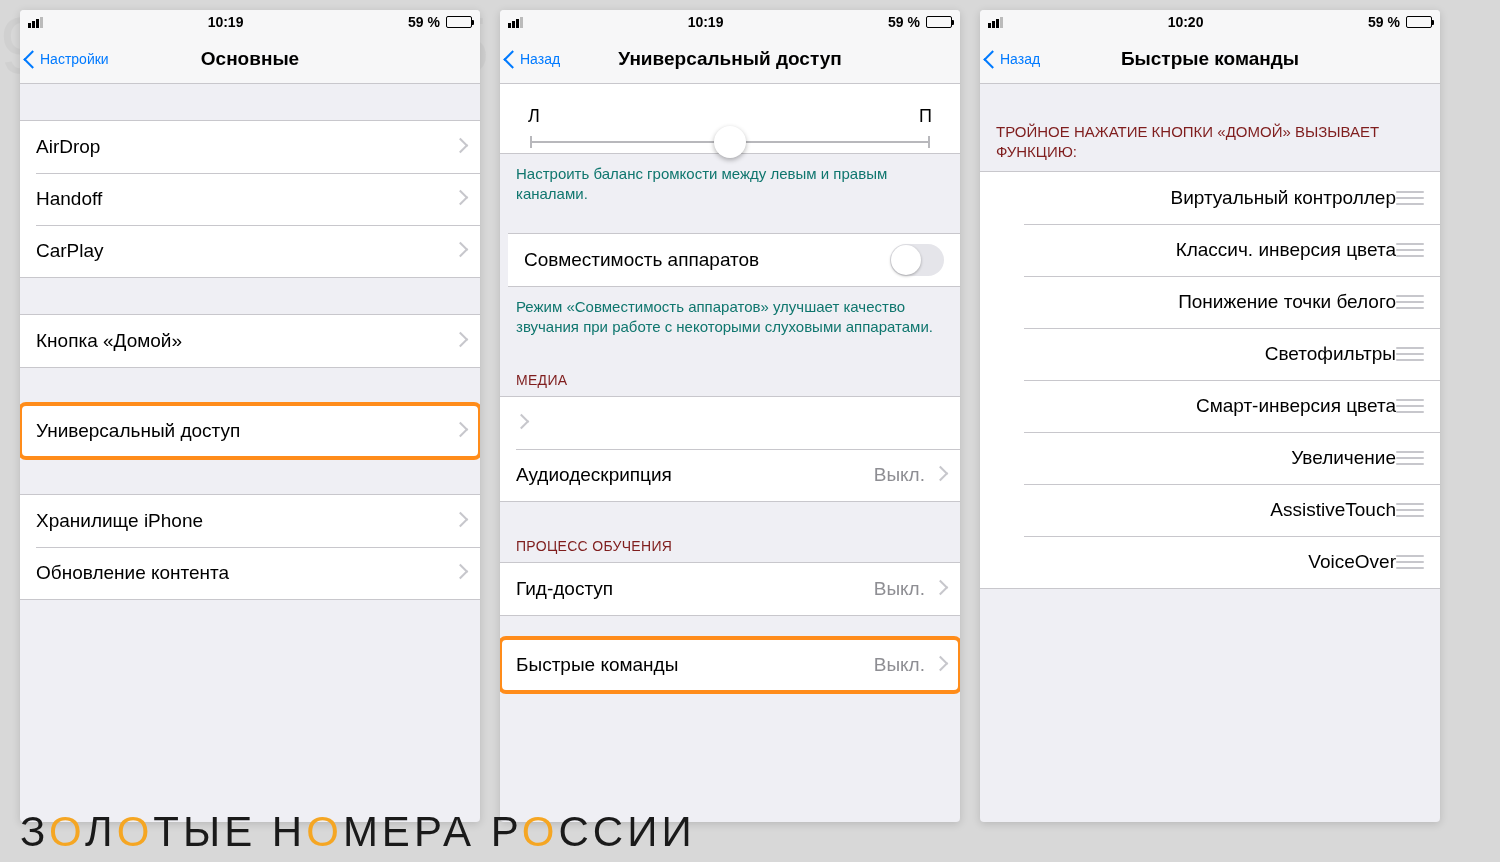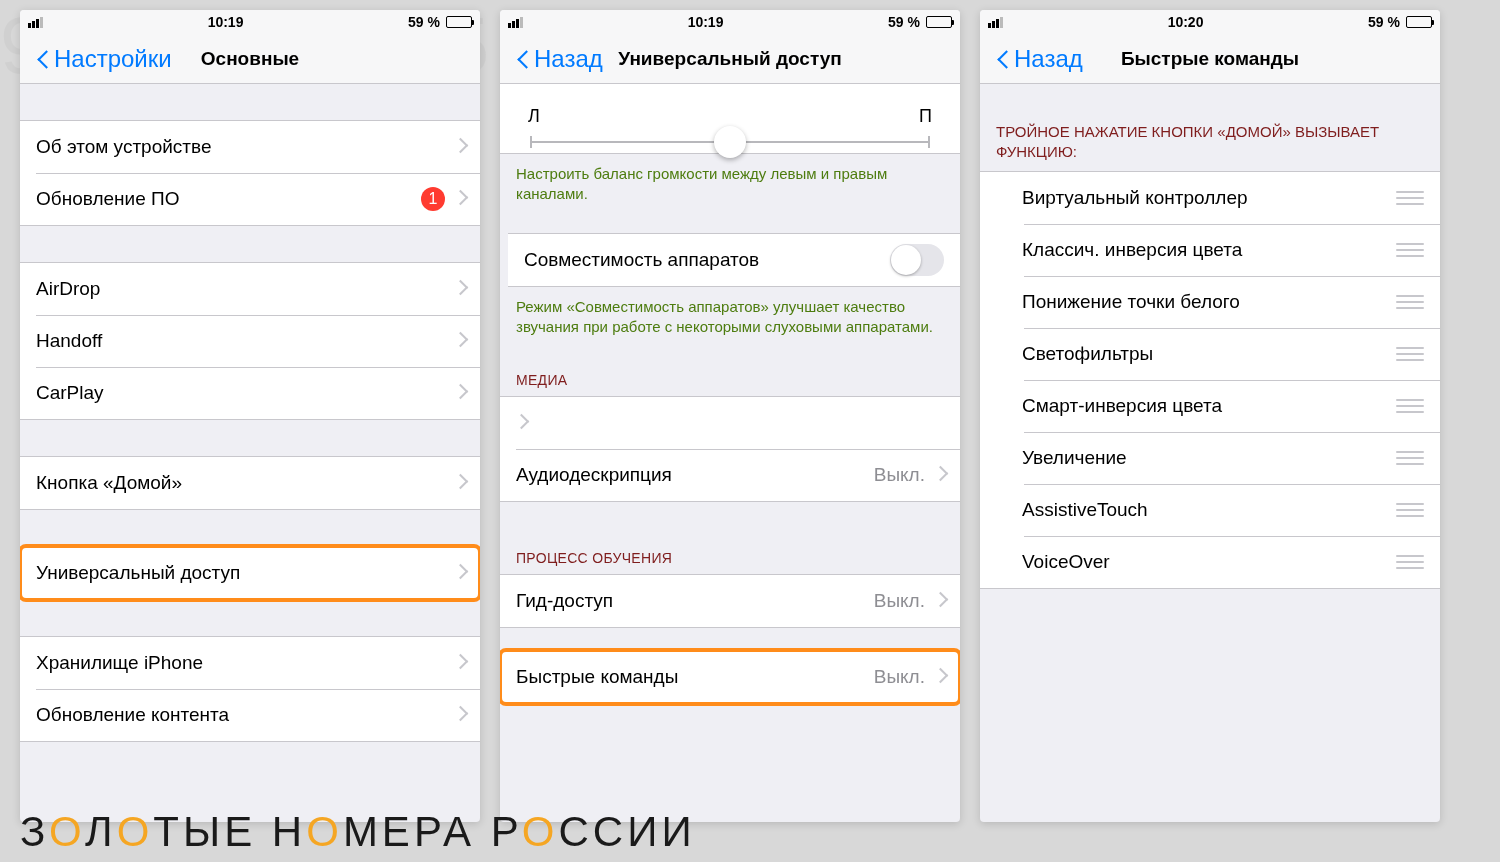--- a/index.html
+++ b/index.html
@@ -60,23 +60,23 @@
   .battery-icon::after{content:"";position:absolute;right:-3px;top:3px;width:2px;height:5px;background:#000;border-radius:0 1px 1px 0;}
   .battery-fill{height:100%;width:59%;background:#000;}
   
   .nav-bar {
     height: 50px; background:#f7f7f8;
     border-bottom:1px solid #c8c7cc;
     display:flex; align-items:center;
     position:relative;
   }
   .nav-back {
-    color:#007aff; font-size:24px;
+    color:#007aff; font-size:14px;
     display:flex; align-items:center;
-    padding-left:20px; cursor:pointer;
+    padding-left:6px; cursor:pointer;
   }
   .chevron-left{
     width:12px;height:20px; margin-right:2px;
     display:inline-block;
   }
   .chevron-left::before{
     content:""; display:block;width:11px;height:11px;
     border-left:2.5px solid #007aff;border-bottom:2.5px solid #007aff;
     transform:rotate(45deg); margin-top:4px;
   }
@@ -89,21 +89,21 @@
   .group { margin-top: 36px; }
   .group.first { margin-top: 36px; }
   .group-header {
     font-size:14px; color:#7f1d1d;
     padding: 8px 16px 8px 16px;
     text-transform: uppercase;
     letter-spacing: .3px;
   }
   .group-header.normal { text-transform:none; letter-spacing:0; font-size:15px; line-height:1.35;}
   .group-footer {
-    font-size:15px; color:#4d7c0f;
+    font-size:15px; color:#0f766e;
     padding: 10px 16px 4px 16px; line-height:1.35;
   }
   .cells { background:#fff; border-top:1px solid #c8c7cc; border-bottom:1px solid #c8c7cc; }
   .cell {
     min-height:52px; padding: 0 16px;
     display:flex; align-items:center; justify-content:space-between;
     font-size:19px; color:#000;
     position:relative;
   }
   .cell + .cell::before{
@@ -129,21 +129,21 @@
   
   .switch{ width:54px;height:32px;border-radius:16px;background:#e5e5ea;position:relative;}
   .switch .knob{position:absolute;top:1px;left:1px;width:30px;height:30px;border-radius:50%;background:#fff;box-shadow:0 1px 3px rgba(0,0,0,.3);}
   
   .slider-row{ padding: 22px 28px 10px 28px; background:#fff; }
   .slider-labels{display:flex;justify-content:space-between;font-size:18px;margin-bottom:14px;}
   .slider-track{height:2px;background:#b8b8bc;position:relative;margin:0 2px;}
   .slider-track .tick{position:absolute;top:-5px;width:2px;height:12px;background:#b8b8bc;}
   .slider-track .thumb{position:absolute;top:-15px;width:32px;height:32px;border-radius:50%;background:#fff;box-shadow:0 2px 5px rgba(0,0,0,.3);transform:translateX(-50%);}
   
-  .reorder-cell{ padding-left:42px; }
+  .reorder-cell{ padding-left:20px;justify-content:flex-end; }
   .reorder-cell + .reorder-cell::before{ left:44px; }
   .drag-handle{
     width:28px; display:flex; flex-direction:column; gap:4px;
   }
   .drag-handle span{height:2px;background:#c7c7cc;border-radius:1px;}
   
   .watermark{
     position:absolute; left:20px; bottom:6px; z-index:2;
     font-size:42px; letter-spacing:4px; font-weight:500;
     color:#1a1a1a; font-family: Arial, sans-serif;
@@ -174,37 +174,20 @@
       </div>
     </div>
     <div class="nav-bar">
       <div class="nav-back">
         <span class="chevron-left"></span>
         <span>Настройки</span>
       </div>
       <div class="nav-title">Основные</div>
     </div>
     <div class="scroll">
-      <div class="group first">
-        <div class="cells">
-          <div class="cell">
-            <span>Об этом устройстве</span>
-            <span class="right">
-                <span class="chevron-right"></span>
-              </span>
-          </div>
-          <div class="cell">
-            <span>Обновление ПО</span>
-            <span class="right">
-              <span class="badge">1</span>
-              <span class="chevron-right"></span>
-            </span>
-          </div>
-        </div>
-      </div>
       <div class="group">
         <div class="cells">
           <div class="cell">
             <span>AirDrop</span>
             <span class="right">
                 <span class="chevron-right"></span>
               </span>
           </div>
           <div class="cell">
             <span>Handoff</span>
@@ -322,21 +305,21 @@
         </div>
         <div class="cell">
           <span>Аудиодескрипция</span>
           <span class="right">
             <span class="detail">Выкл.</span>
             <span class="chevron-right"></span>
           </span>
         </div>
       </div>
 
-      <div class="group-header" style="margin-top:40px;">ПРОЦЕСС ОБУЧЕНИЯ</div>
+      <div class="group-header" style="margin-top:28px;">ПРОЦЕСС ОБУЧЕНИЯ</div>
       <div class="cells">
         <div class="cell">
           <span>Гид-доступ</span>
           <span class="right">
             <span class="detail">Выкл.</span>
             <span class="chevron-right"></span>
           </span>
         </div>
       </div>
 

